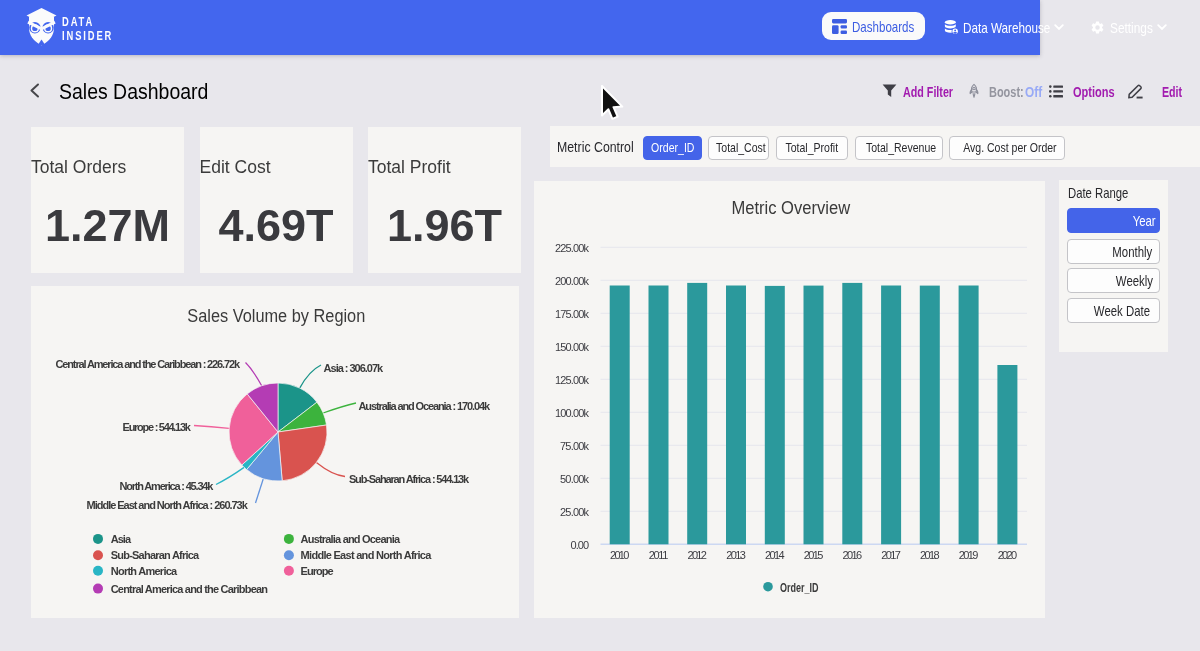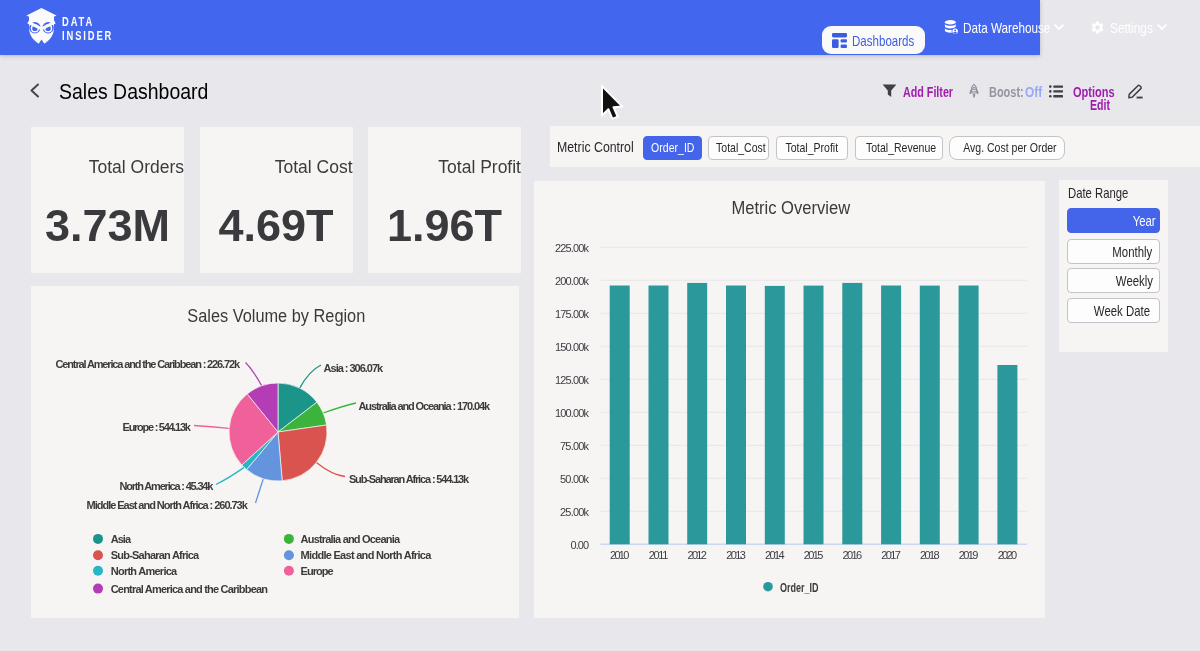--- a/index.html
+++ b/index.html
@@ -2,26 +2,26 @@
 <html><head>
 <meta charset="utf-8">
 <style>
 * { margin:0; padding:0; box-sizing:border-box; }
 html,body { width:1200px; height:651px; overflow:hidden; }
 body { font-family:"Liberation Sans", sans-serif; background:#e8e7ec; position:relative; }
 .abs { position:absolute; }
 .cx { display:inline-block; transform-origin:0 50%; white-space:pre; }
 #nav { position:absolute; left:0; top:0; width:1040px; height:55px; background:#4366ee; box-shadow:0 1px 4px rgba(40,40,60,0.25); }
 .navtx { position:absolute; top:19.5px; font-size:15px; line-height:15px; color:#fff; }
-#dashbtn { position:absolute; left:822px; top:12px; width:103px; height:28px; background:#fafafa; border-radius:9px;margin-top:14px; }
+#dashbtn { position:absolute; left:822px; top:12px; width:103px; height:28px; background:#fafafa; border-radius:9px; }
 #hdrtitle { position:absolute; left:59px; top:81px; font-size:22px; line-height:22px; color:#000000; }
 .hact { position:absolute; top:83.5px; font-size:15px; line-height:15px; font-weight:700; color:#a21caf; }
 .card { position:absolute; background:#f6f5f3; }
 .kpi { width:153px; height:146px; top:127px; }
-.kpi .t { position:absolute; top:30.5px; width:100%; text-align:right; font-size:17.5px; line-height:18px; color:#3b3b3b; }
+.kpi .t { position:absolute; top:30.5px; width:100%; text-align:left; font-size:17.5px; line-height:18px; color:#3b3b3b; }
 .kpi .v { position:absolute; top:75.5px; width:100%; text-align:center; font-size:45px; line-height:45px; font-weight:700; letter-spacing:0px; color:#3a3a3e; }
 #metricbar { left:534px; top:126px; width:714px; height:41px;margin-left:16px; }
 .mbtn { position:absolute; top:9.5px; height:24px; border:1px solid #c4c4c8; border-radius:4px; background:#fdfdfd; color:#28282c; font-size:13.5px; line-height:22px; text-align:center; }
 .mbtn span { display:inline-block; transform:scaleX(0.78); transform-origin:50% 50%; white-space:pre; }
 .mbtn.sel { background:#4464e9; border-color:#4464e9; color:#fff; }
 #barcard { left:534px; top:181px; width:511px; height:437px; }
 #piecard { left:31px; top:286px; width:488px; height:332px; }
 #datecard { left:1059px; top:180px; width:109px; height:172px; }
 .dbtn { position:absolute; left:8px; width:93px; height:25px; border:1px solid #c4c4c8; border-radius:4px; background:#fdfdfd; color:#28282c; font-size:15px; line-height:23px; text-align:right; }
 .dbtn span { display:inline-block; transform:scaleX(0.76); transform-origin:50% 50%; white-space:pre; }
@@ -101,42 +101,42 @@
       <rect x="4.3" y="5.2" width="9.7" height="2.4" rx="0.5"></rect>
       <circle cx="1.3" cy="11.2" r="1.3"></circle>
       <rect x="4.3" y="10" width="9.7" height="2.4" rx="0.5"></rect>
     </g>
   </svg>
 <div class="hact" style="left:1073px;"><span class="cx" style="transform:scaleX(0.735);">Options</span></div>
 <svg class="abs" style="left:1128px;top:84px;" width="15" height="15" viewBox="0 0 15 15">
     <path d="M1.2,10.4 L9.9,1.7 C10.4,1.2 11.2,1.2 11.7,1.7 L12.8,2.8 C13.3,3.3 13.3,4.1 12.8,4.6 L4.1,13.3 L0.9,13.7 Z" fill="none" stroke="#3f3f46" stroke-width="1.5"></path>
     <rect x="8.6" y="12.6" width="6" height="1.9" fill="#3f3f46"></rect>
   </svg>
-<div class="hact" style="left:1090px;margin-top:13px;"><span class="cx" style="transform:scaleX(0.71);">Edit</span></div>
+<div class="hact" style="left:1162px;"><span class="cx" style="transform:scaleX(0.71);">Edit</span></div>
 
 <div class="card kpi" style="left:31px;">
     <div class="t">Total Orders</div>
-    <div class="v">3.73M</div>
+    <div class="v">1.27M</div>
   </div>
 <div class="card kpi" style="left:199.5px;">
-    <div class="t">Total Cost</div>
+    <div class="t">Edit Cost</div>
     <div class="v">4.69T</div>
   </div>
 <div class="card kpi" style="left:368px;">
     <div class="t">Total Profit</div>
     <div class="v">1.96T</div>
   </div>
 
 <div class="card" id="metricbar">
   <div class="abs" style="left:7px;top:13.5px;font-size:14.5px;line-height:14.5px;color:#28282c;"><span class="cx" style="transform:scaleX(0.85);">Metric Control</span></div>
   <div class="mbtn sel" style="left:93px; width:59px;"><span>Order_ID</span></div>
   <div class="mbtn" style="left:158px; width:61px;"><span>Total_Cost</span></div>
   <div class="mbtn" style="left:226px; width:72px;"><span>Total_Profit</span></div>
   <div class="mbtn" style="left:305px; width:88px;"><span>Total_Revenue</span></div>
-  <div class="mbtn" style="left:399px; width:116px;border-radius:8px;"><span>Avg. Cost per Order</span></div>
+  <div class="mbtn" style="left:399px; width:116px;"><span>Avg. Cost per Order</span></div>
 </div>
 
 <div class="card" id="barcard">
   <svg width="511" height="437" viewBox="0 0 511 437">
     <text x="256.8" y="32.5" text-anchor="middle" font-size="17.5" fill="#3a3a3a" textLength="118.7" lengthAdjust="spacingAndGlyphs">Metric Overview</text>
     <g stroke="#e7e7ed" stroke-width="1">
       <line x1="66.5" y1="66.3" x2="493" y2="66.3"></line>
       <line x1="66.5" y1="99.3" x2="493" y2="99.3"></line>
       <line x1="66.5" y1="132.3" x2="493" y2="132.3"></line>
       <line x1="66.5" y1="165.3" x2="493" y2="165.3"></line>

